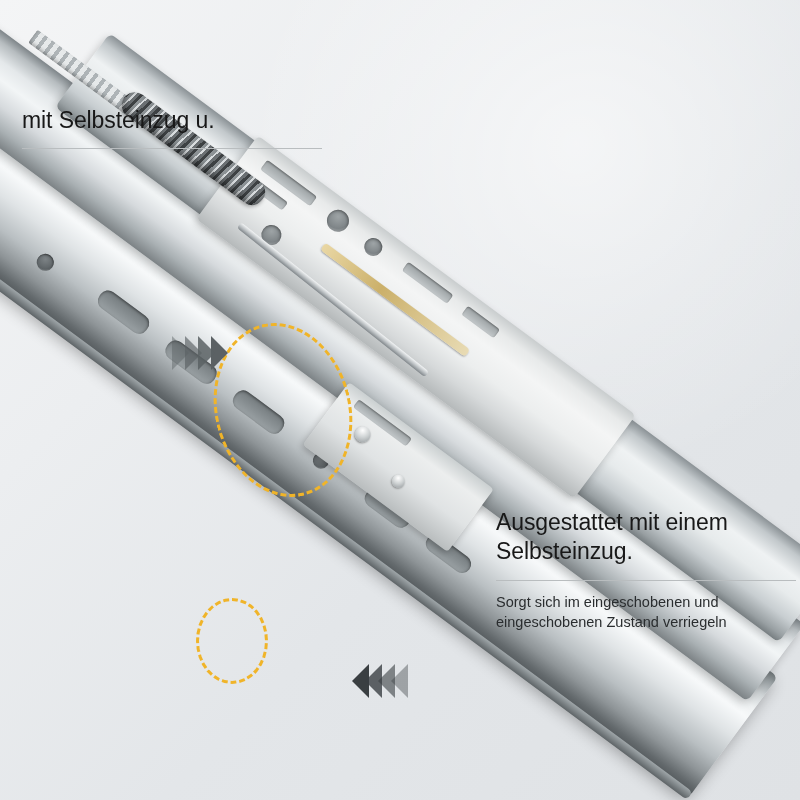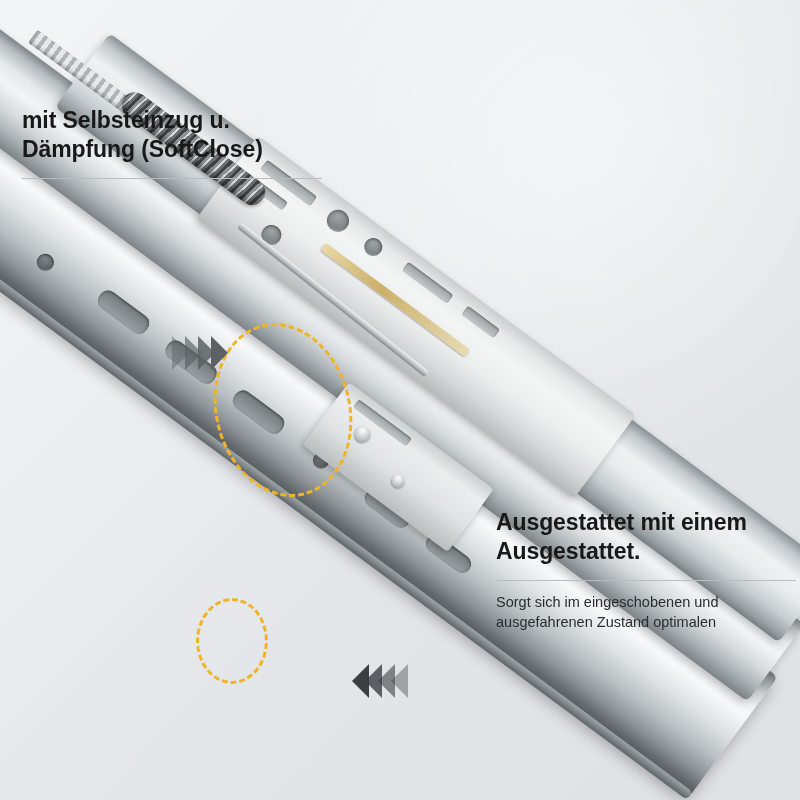--- a/index.html
+++ b/index.html
@@ -260,21 +260,21 @@
   .chev-r { border-left: 17px solid #5b6164; }
   .chev-l { border-right: 17px solid #3a3f42; border-left: 0; }
 
   
   .callout {
     position: absolute;
   }
   .callout h2 {
     margin: 0;
     font-size: 23px;
-    font-weight: bold;
+    font-weight: normal;
     line-height: 1.28;
     color: #181818;
     letter-spacing: -0.1px;
   }
   .callout .rule {
     margin: 13px 0 11px 0;
     height: 1px;
     background: #b9bdbf;
   }
   .callout p {
@@ -361,30 +361,29 @@
       <div class="chev chev-l"></div>
       <div class="chev chev-l" style="opacity:0.8;"></div>
       <div class="chev chev-l" style="opacity:0.6;"></div>
       <div class="chev chev-l" style="opacity:0.4;"></div>
     </div>
   </div>
 
   <div class="callout" id="callout-top">
     <h2>
       <span>mit Selbsteinzug u.</span><br>
-      <span>Dämpfung (SoftClose)</span>
     </h2>
     <div class="rule"></div>
   </div>
 
   <div class="callout" id="callout-bottom">
     <h2>
       <span>Ausgestattet mit einem</span><br>
-      <span>Ausgestattet.</span>
+      <span>Selbsteinzug.</span>
     </h2>
     <div class="rule"></div>
     <p>
       <span>Sorgt sich im eingeschobenen und</span><br>
-      <span>ausgefahrenen Zustand optimalen</span>
+      <span>eingeschobenen Zustand verriegeln</span>
     </p>
   </div>
 
 </div>
 
 </body></html>

